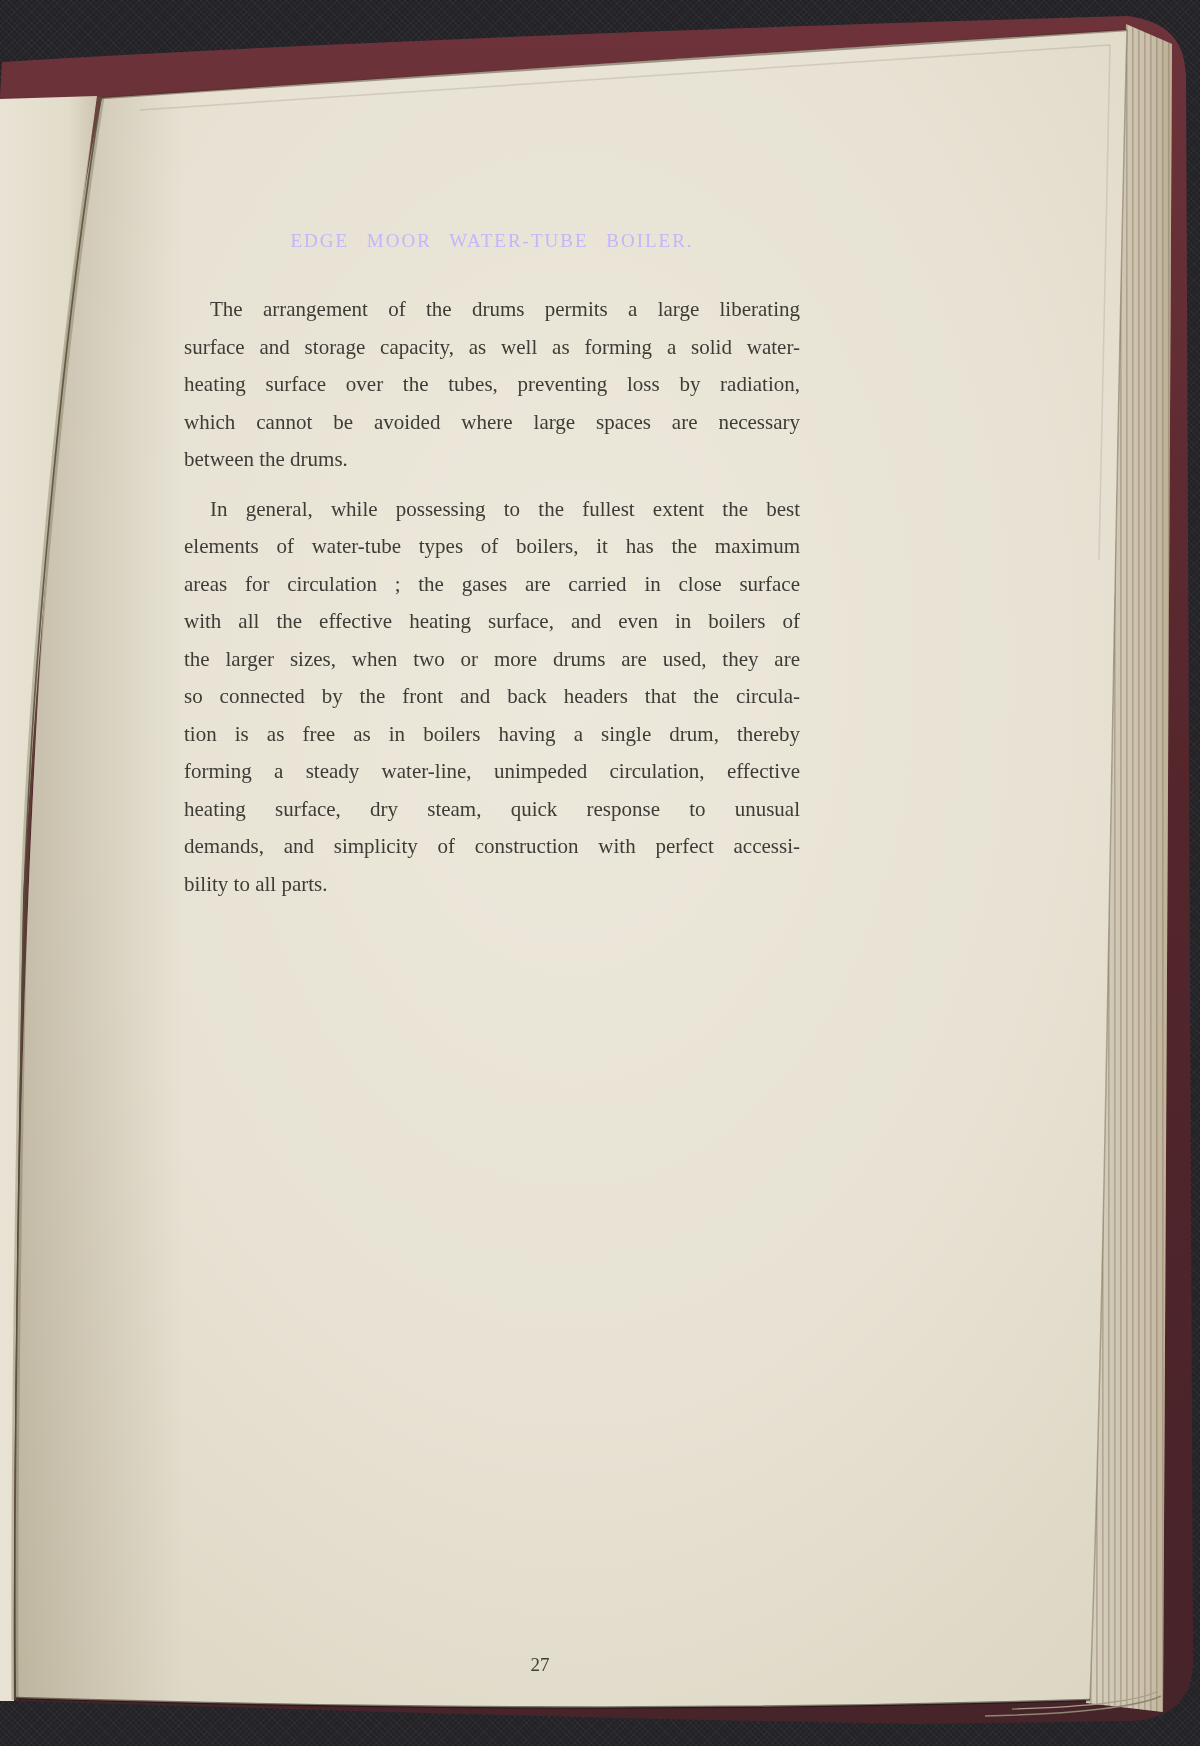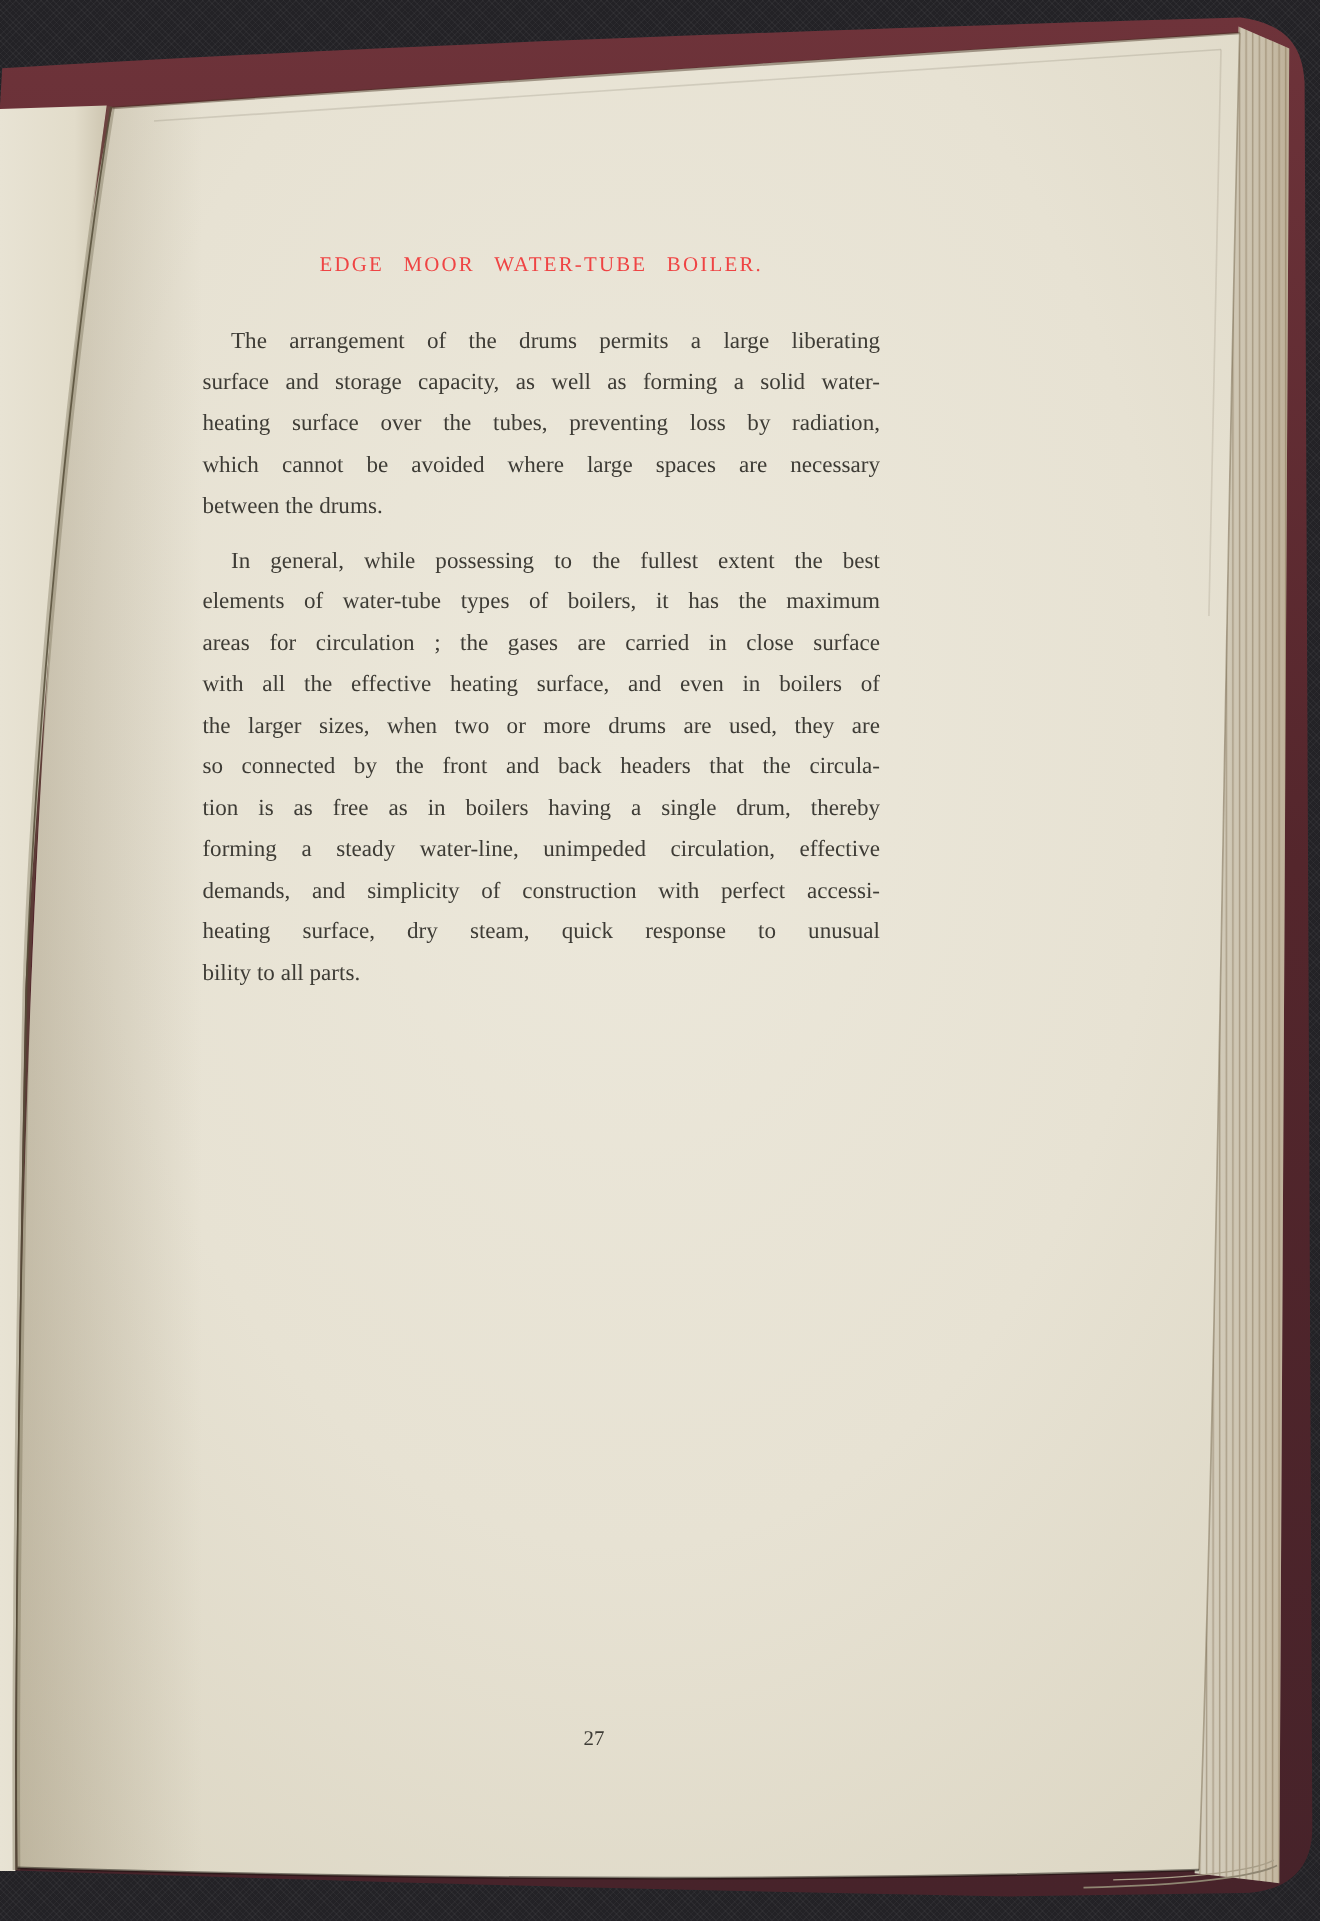--- a/index.html
+++ b/index.html
@@ -9,36 +9,36 @@
     background-image:
       repeating-linear-gradient(45deg, rgba(255,255,255,0.035) 0 1px, transparent 1px 4px),
       repeating-linear-gradient(-45deg, rgba(255,255,255,0.03) 0 1px, transparent 1px 4px);
     font-family:"Liberation Serif", serif;
   }
   .scene{position:absolute;left:0;top:0;width:1200px;height:1746px;}
   .content{position:absolute;left:0;top:0;width:1200px;height:1746px;color:var(--ink,#3e3c36);}
   .page-title{
     position:absolute;left:172px;top:228px;width:640px;margin:0;
     font-size:19px;font-weight:400;letter-spacing:2px;word-spacing:11px;
-    text-align:center;color:#ef4444;line-height:26px;
+    text-align:center;color:#c4b5fd;line-height:26px;
   }
   .textblock{
     position:absolute;left:172px;top:279px;width:640px;
     font-size:21px;line-height:37.5px;color:var(--ink,#3e3c36);
   }
   .para{margin:12px;}
   .tline{
     height:37.5px;line-height:37.5px;
     text-align:justify;text-align-last:justify;
     overflow:visible;
   }
   .tline.first{text-indent:26px;}
   .tline.last{text-align-last:left;}
   .folio{
-    position:absolute;left:440px;top:1570px;width:200px;
+    position:absolute;left:440px;top:1654px;width:200px;
     text-align:center;font-size:19px;color:var(--ink,#3e3c36);
   }
 </style>
 </head>
 <body>
 
 <svg class="scene" viewBox="0 0 1200 1746">
   <defs>
     <radialGradient id="pageGrad" cx="50%" cy="38%" r="80%">
       <stop offset="0%" stop-color="#ece8db"></stop>
@@ -119,20 +119,20 @@
     </div>
     <div class="para">
       <div class="tline first">In general, while possessing to the fullest extent the best</div>
       <div class="tline">elements of water-tube types of boilers, it has the maximum</div>
       <div class="tline">areas for circulation ; the gases are carried in close surface</div>
       <div class="tline">with all the effective heating surface, and even in boilers of</div>
       <div class="tline">the larger sizes, when two or more drums are used, they are</div>
       <div class="tline">so connected by the front and back headers that the circula-</div>
       <div class="tline">tion is as free as in boilers having a single drum, thereby</div>
       <div class="tline">forming a steady water-line, unimpeded circulation, effective</div>
+      <div class="tline">heating surface, dry steam, quick response to unusual</div>
       <div class="tline">demands, and simplicity of construction with perfect accessi-</div>
-      <div class="tline">heating surface, dry steam, quick response to unusual</div>
       <div class="tline last">bility to all parts.</div>
     </div>
   </div>
 
   <div class="folio">27</div>
 </div>
 
 </body></html>

